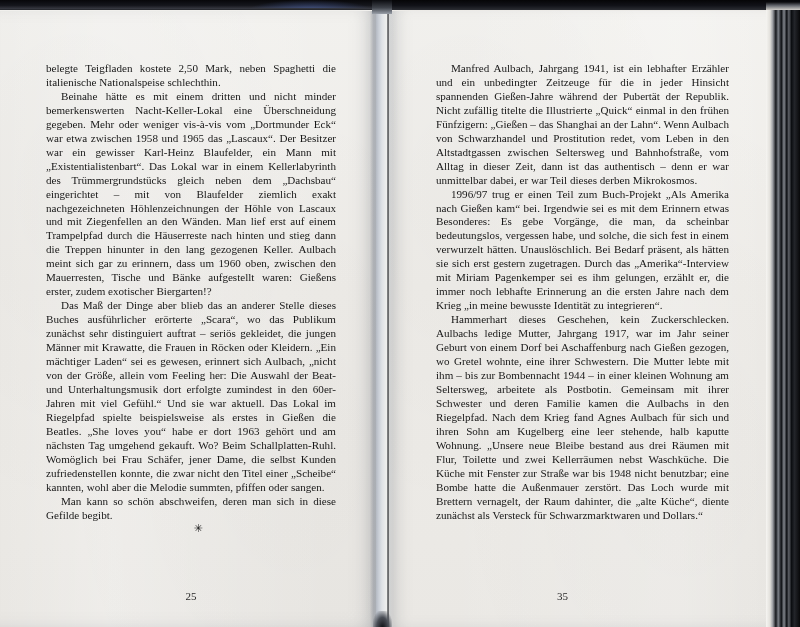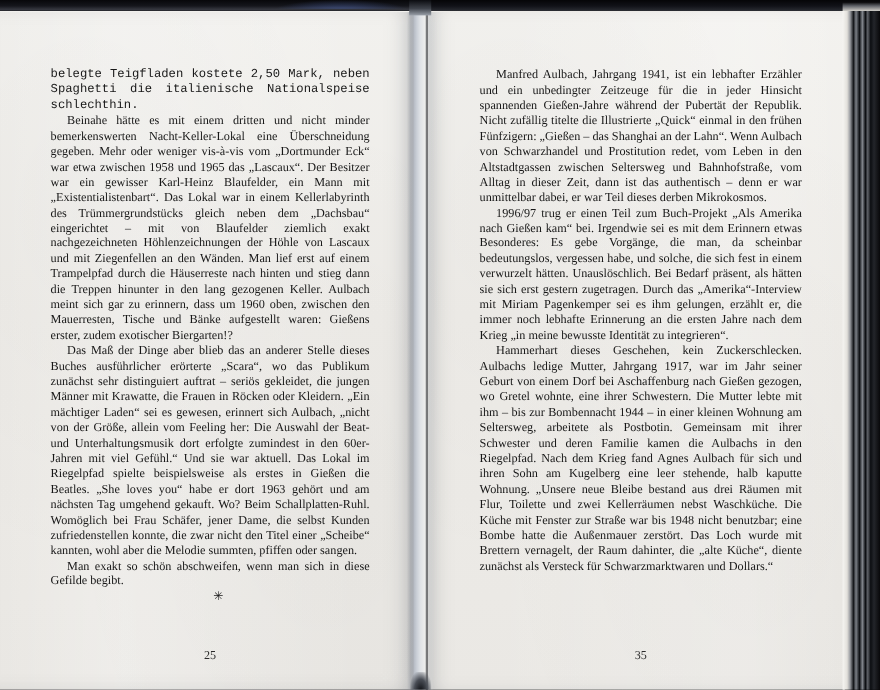--- a/index.html
+++ b/index.html
@@ -157,40 +157,40 @@
     line-height: 13.95px;
     text-align: justify;
     text-justify: inter-word;
     hyphens: none;
     font-family: "Liberation Serif", serif;
   }
   .col.left  { left: 46px;  top: 62px; width: 290px; }
   .col.right { left: 436px; top: 62px; width: 293px; }
 
   .col p { margin: 0; text-indent: 1.35em; }
-  .col p.noindent { text-indent: 0; font-family: Liberation Mono, monospace; }
+  .col p.noindent { text-indent: 0; }
 
   .divider {
     margin-top: 14px;
     text-align: center;
     text-indent: 0;
     font-size: 11px;
     letter-spacing: 0;
     color: #1b1b1b;
   }
 
   .folio {
     position: absolute;
     z-index: 3;
     font-size: 11px;
     color: #2a2a2a;
     font-family: "Liberation Serif", serif;
   }
   .folio.left  { left: 46px;  width: 290px; top: 590px; text-align: center; }
-  .folio.right { left: 436px; width: 293px; top: 590px; text-align: center; }
+  .folio.right { left: 416px; width: 293px; top: 590px; text-align: center; }
 
   
   .paper-noise {
     position: absolute;
     z-index: 3;
     pointer-events: none;
     background:
       radial-gradient(ellipse at 20% 30%, rgba(0,0,0,0.018) 0%, rgba(0,0,0,0) 55%),
       radial-gradient(ellipse at 78% 72%, rgba(0,0,0,0.015) 0%, rgba(0,0,0,0) 60%);
   }
@@ -219,21 +219,21 @@
   <div class="fore-edge-top-cap"></div>
 
   <div class="top-shadow"></div>
   <div class="top-shadow-left"></div>
   <div class="top-glint"></div>
 
   <div class="col left">
     <p class="noindent">belegte Teigfladen kostete 2,50 Mark, neben Spaghetti die italienische Nationalspeise schlechthin.</p>
     <p>Beinahe hätte es mit einem dritten und nicht minder bemerkenswerten Nacht-Keller-Lokal eine Überschneidung gegeben. Mehr oder weniger vis-à-vis vom „Dortmunder Eck“ war etwa zwischen 1958 und 1965 das „Lascaux“. Der Besitzer war ein gewisser Karl-Heinz Blaufelder, ein Mann mit „Existentialistenbart“. Das Lokal war in einem Kellerlabyrinth des Trümmergrundstücks gleich neben dem „Dachsbau“ eingerichtet – mit von Blaufelder ziemlich exakt nachgezeichneten Höhlenzeichnungen der Höhle von Lascaux und mit Ziegenfellen an den Wänden. Man lief erst auf einem Trampelpfad durch die Häuserreste nach hinten und stieg dann die Treppen hinunter in den lang gezogenen Keller. Aulbach meint sich gar zu erinnern, dass um 1960 oben, zwischen den Mauerresten, Tische und Bänke aufgestellt waren: Gießens erster, zudem exotischer Biergarten!?</p>
     <p>Das Maß der Dinge aber blieb das an anderer Stelle dieses Buches ausführlicher erörterte „Scara“, wo das Publikum zunächst sehr distinguiert auftrat – seriös gekleidet, die jungen Männer mit Krawatte, die Frauen in Röcken oder Kleidern. „Ein mächtiger Laden“ sei es gewesen, erinnert sich Aulbach, „nicht von der Größe, allein vom Feeling her: Die Auswahl der Beat- und Unterhaltungsmusik dort erfolgte zumindest in den 60er-Jahren mit viel Gefühl.“ Und sie war aktuell. Das Lokal im Riegelpfad spielte beispielsweise als erstes in Gießen die Beatles. „She loves you“ habe er dort 1963 gehört und am nächsten Tag umgehend gekauft. Wo? Beim Schallplatten-Ruhl. Womöglich bei Frau Schäfer, jener Dame, die selbst Kunden zufriedenstellen konnte, die zwar nicht den Titel einer „Scheibe“ kannten, wohl aber die Melodie summten, pfiffen oder sangen.</p>
-    <p>Man exakt so schön abschweifen, wenn man sich in diese Gefilde begibt.</p>
+    <p>Man kann so schön abschweifen, deren man sich in diese Gefilde begibt.</p>
     <p class="divider">✳</p>
   </div>
   <div class="folio left">25</div>
 
   <div class="col right">
     <p>Manfred Aulbach, Jahrgang 1941, ist ein lebhafter Erzähler und ein unbedingter Zeitzeuge für die in jeder Hinsicht spannenden Gießen-Jahre während der Pubertät der Republik. Nicht zufällig titelte die Illustrierte „Quick“ einmal in den frühen Fünfzigern: „Gießen – das Shanghai an der Lahn“. Wenn Aulbach von Schwarzhandel und Prostitution redet, vom Leben in den Altstadtgassen zwischen Seltersweg und Bahnhofstraße, vom Alltag in dieser Zeit, dann ist das authentisch – denn er war unmittelbar dabei, er war Teil dieses derben Mikrokosmos.</p>
     <p>1996/97 trug er einen Teil zum Buch-Projekt „Als Amerika nach Gießen kam“ bei. Irgendwie sei es mit dem Erinnern etwas Besonderes: Es gebe Vorgänge, die man, da scheinbar bedeutungslos, vergessen habe, und solche, die sich fest in einem verwurzelt hätten. Unauslöschlich. Bei Bedarf präsent, als hätten sie sich erst gestern zugetragen. Durch das „Amerika“-Interview mit Miriam Pagenkemper sei es ihm gelungen, erzählt er, die immer noch lebhafte Erinnerung an die ersten Jahre nach dem Krieg „in meine bewusste Identität zu integrieren“.</p>
     <p>Hammerhart dieses Geschehen, kein Zuckerschlecken. Aulbachs ledige Mutter, Jahrgang 1917, war im Jahr seiner Geburt von einem Dorf bei Aschaffenburg nach Gießen gezogen, wo Gretel wohnte, eine ihrer Schwestern. Die Mutter lebte mit ihm – bis zur Bombennacht 1944 – in einer kleinen Wohnung am Seltersweg, arbeitete als Postbotin. Gemeinsam mit ihrer Schwester und deren Familie kamen die Aulbachs in den Riegelpfad. Nach dem Krieg fand Agnes Aulbach für sich und ihren Sohn am Kugelberg eine leer stehende, halb kaputte Wohnung. „Unsere neue Bleibe bestand aus drei Räumen mit Flur, Toilette und zwei Kellerräumen nebst Waschküche. Die Küche mit Fenster zur Straße war bis 1948 nicht benutzbar; eine Bombe hatte die Außenmauer zerstört. Das Loch wurde mit Brettern vernagelt, der Raum dahinter, die „alte Küche“, diente zunächst als Versteck für Schwarzmarktwaren und Dollars.“</p>
   </div>
   <div class="folio right">35</div>

